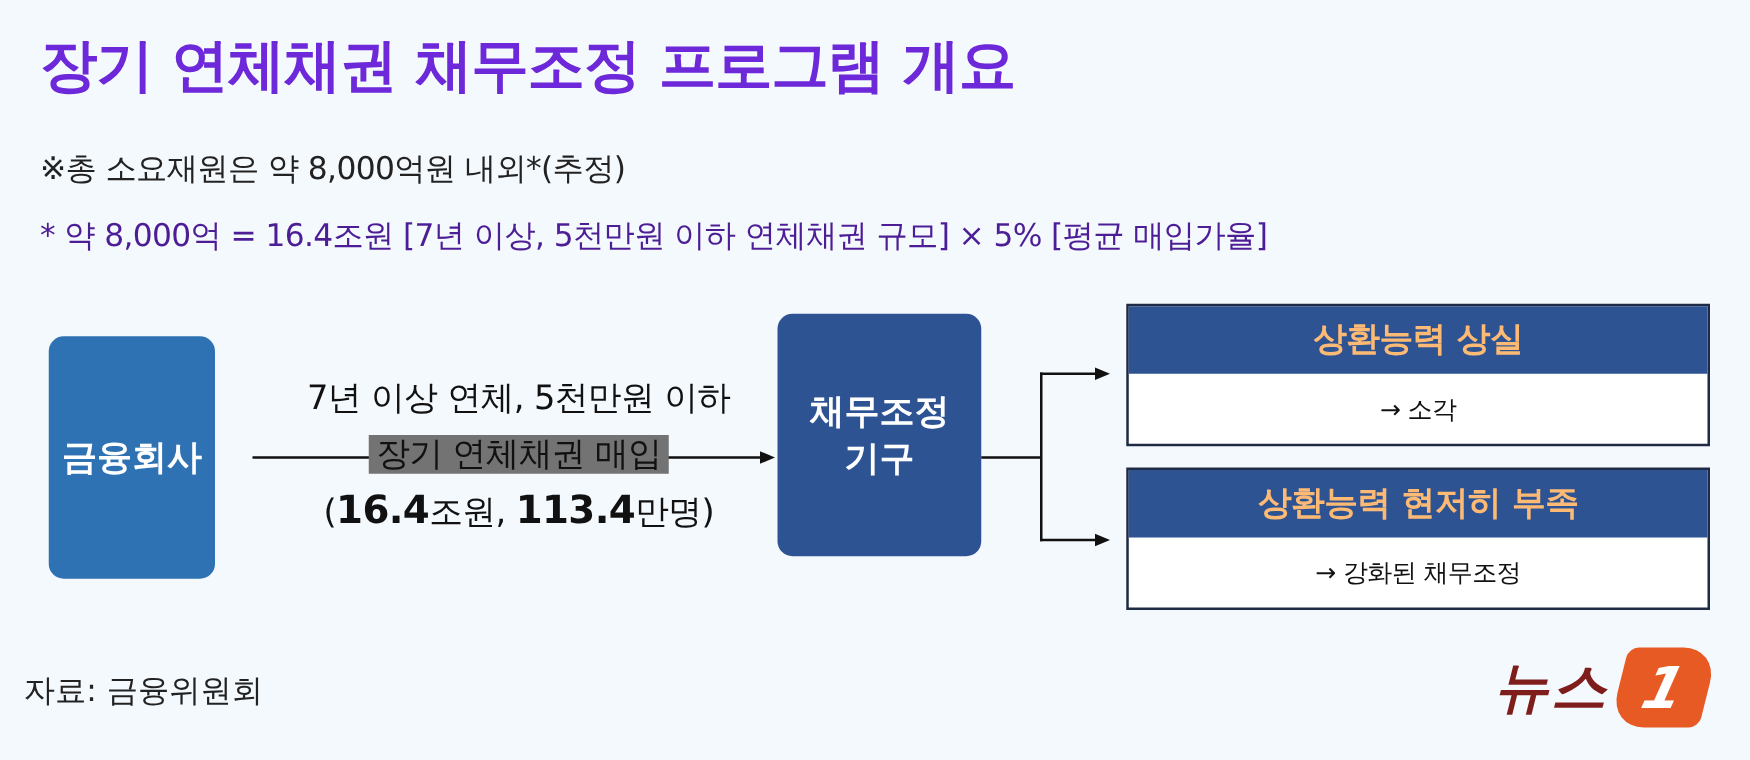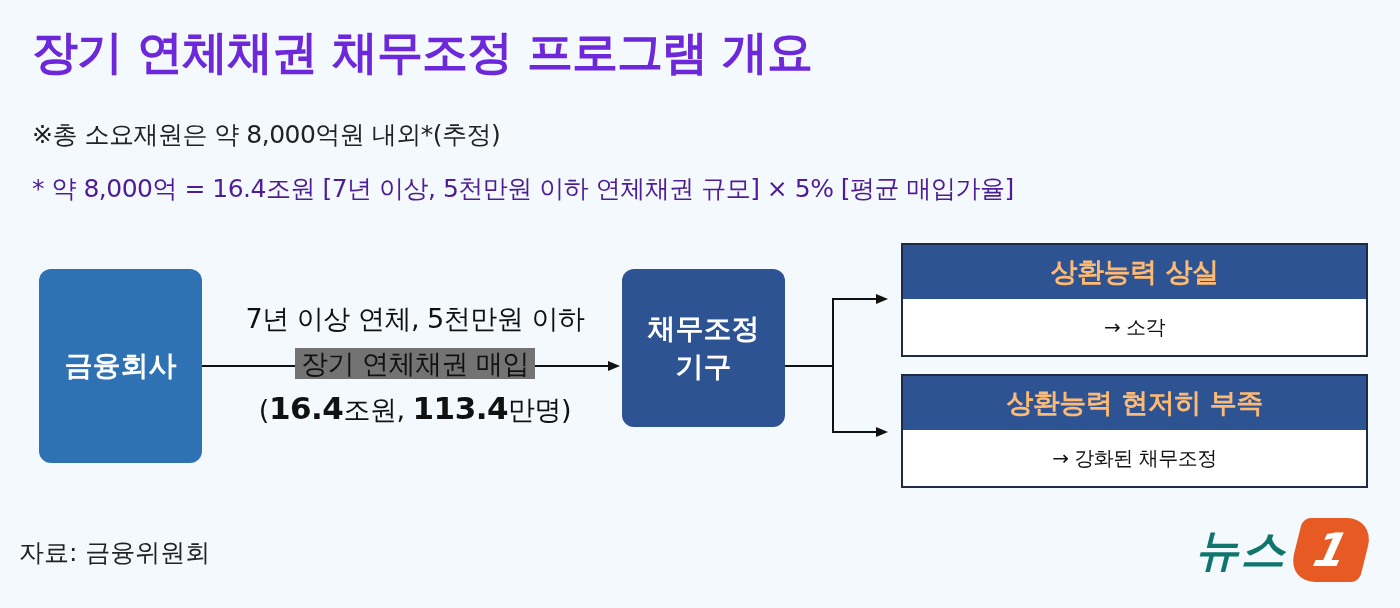--- a/index.html
+++ b/index.html
@@ -13,22 +13,22 @@
     font-size: 46px; font-weight: bold; letter-spacing: -1px; color: #6d28d9;
   }
   .note1 { position: absolute; left: 32px; top: 118px; font-size: 25px; color: #222; letter-spacing: -0.5px; }
   .note2 { position: absolute; left: 32px; top: 172px; font-size: 25px; color: #4c1d95; letter-spacing: -0.5px; }
 
   .box {
     position: absolute; border-radius: 12px; color: #fff;
     display: flex; align-items: center; justify-content: center; text-align: center;
     font-size: 28px; font-weight: bold; line-height: 1.35;
   }
-  .box-fin { left: 39px; top: 269px; width: 163px; height: 194px; background: #2e72b4; }
-  .box-org { left: 622px; top: 269px; width: 163px; height: 158px; background: #2d5393; flex-direction: column; }
+  .box-fin { left: 39px; top: 269px; width: 133px; height: 194px; background: #2e72b4; }
+  .box-org { left: 622px; top: 251px; width: 163px; height: 194px; background: #2d5393; flex-direction: column; }
 
   .flow-text {
     position: absolute; left: 210px; top: 296px; width: 410px; text-align: center;
     font-size: 27px; line-height: 45px; color: #111; letter-spacing: -0.5px;
   }
   .flow-text .big { font-weight: bold; font-size: 31px; }
   .flow-text .line2 { background: #737373; padding: 0 6px; position: relative; z-index: 2; }
 
   .line { position: absolute; background: #111; }
   .arrowhead {
@@ -46,21 +46,21 @@
   }
   .outcome-body {
     text-align: center; font-size: 20px; height: 56px; line-height: 56px; color: #111; letter-spacing: -0.5px;
   }
   .oc1 { top: 243px; }
   .oc2 { top: 374px; }
 
   .source { position: absolute; left: 19px; top: 536px; font-size: 25px; color: #222; }
 
   .logo { position: absolute; left: 1195px; top: 518px; display: flex; align-items: center; }
-  .logo-text { font-size: 44px; font-weight: bold; font-style: italic; color: #0f766e; letter-spacing: 2px; }
+  .logo-text { font-size: 44px; font-weight: bold; font-style: italic; color: #7f1d1d; letter-spacing: 2px; }
   .logo-badge {
     margin-left: 8px; width: 72px; height: 64px; background: #e85a24;
     border-radius: 8px 28px 8px 28px; transform: skewX(-14deg);
     display: flex; align-items: center; justify-content: center;
     color: #fff; font-size: 46px; font-weight: bold; font-style: italic;
   }
 </style>
 </head>
 <body>
 

